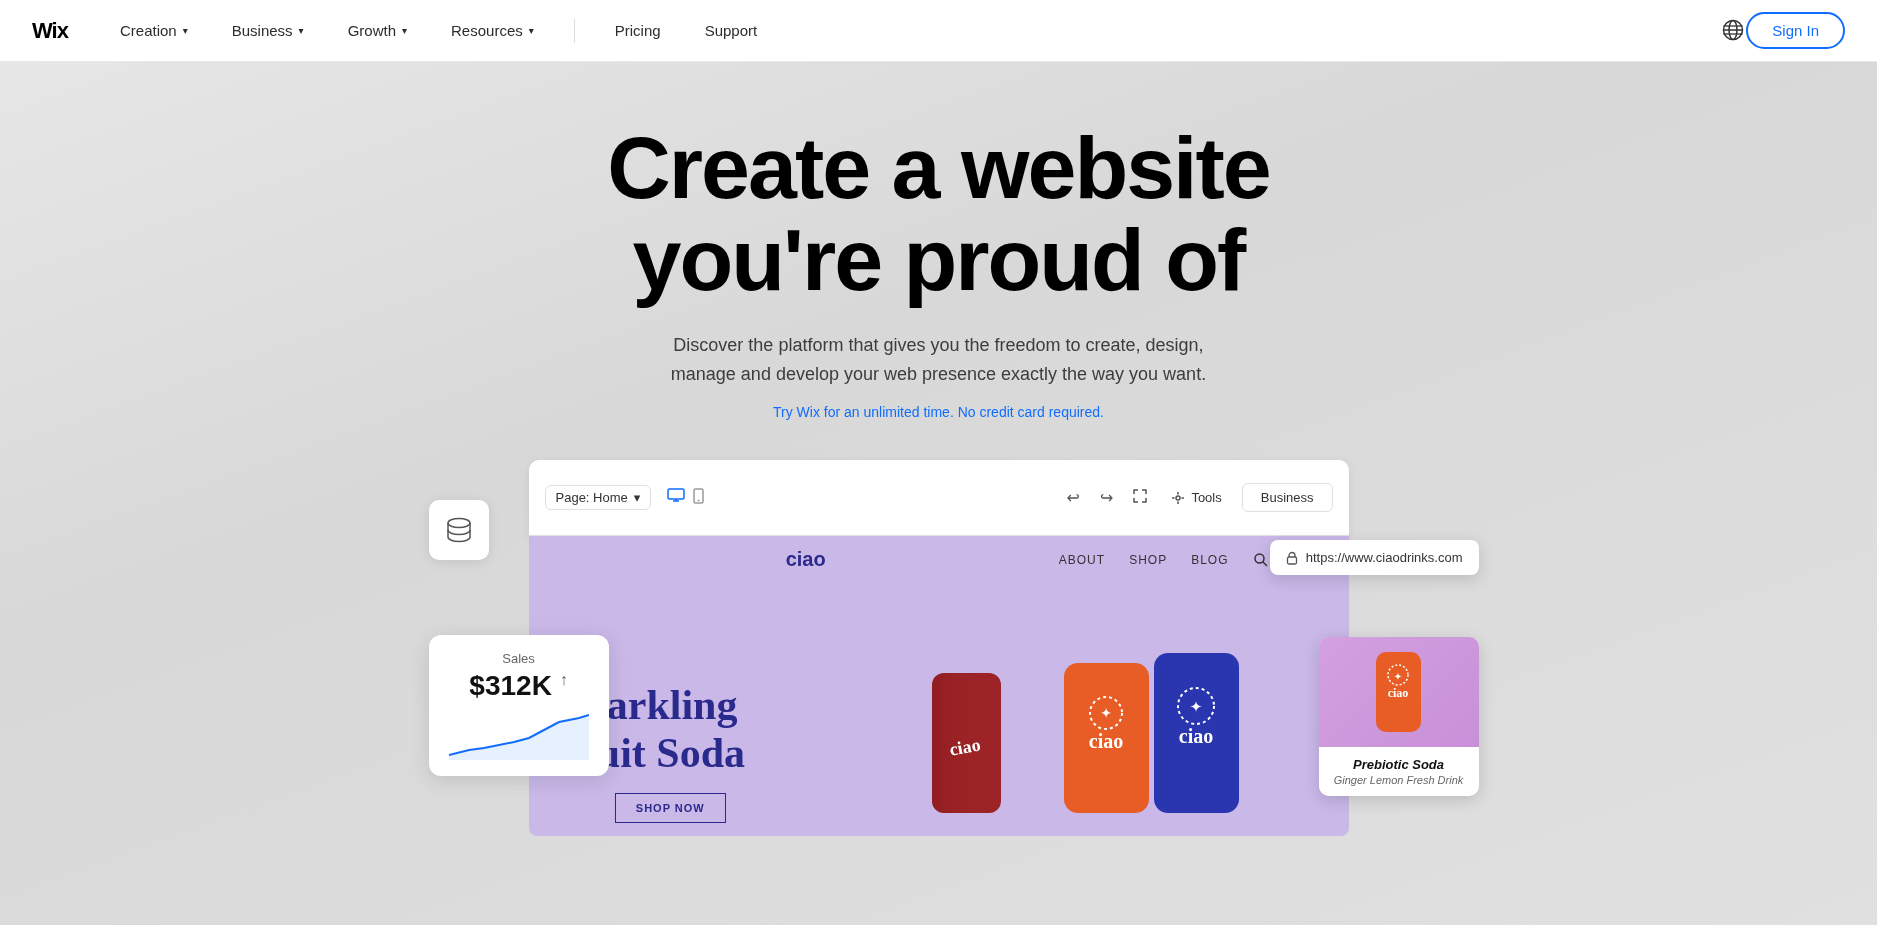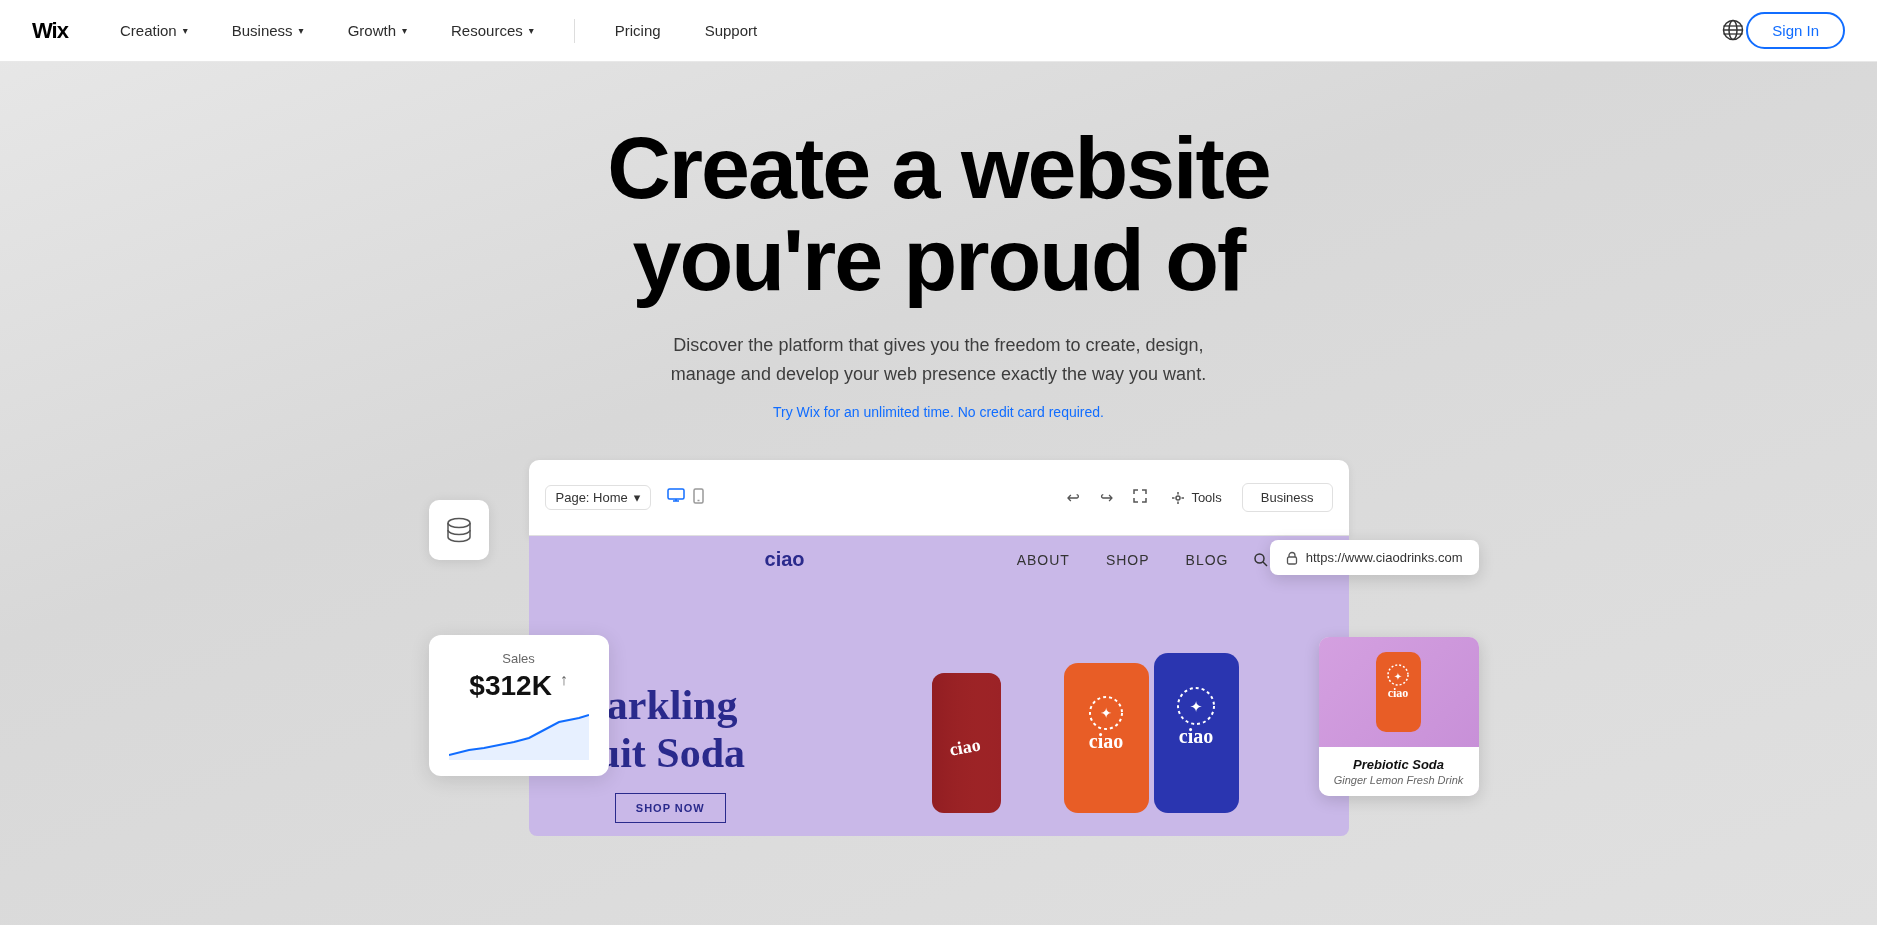--- a/index.html
+++ b/index.html
@@ -216,22 +216,22 @@
       background: #c9b8e8;
     }
     .ciao-logo {
       font-size: 20px;
       font-weight: 700;
       color: #2a2a8c;
       flex: 1;
     }
     .ciao-nav-links {
       display: flex;
-      gap: 36px;
-      font-size: 14px;
+      gap: 24px;
+      font-size: 12px;
       color: #333;
       letter-spacing: 1px;
     }
     .ciao-nav-icons {
       display: flex;
       gap: 12px;
       margin-left: 24px;
       color: #333;
     }
     .ciao-hero {

